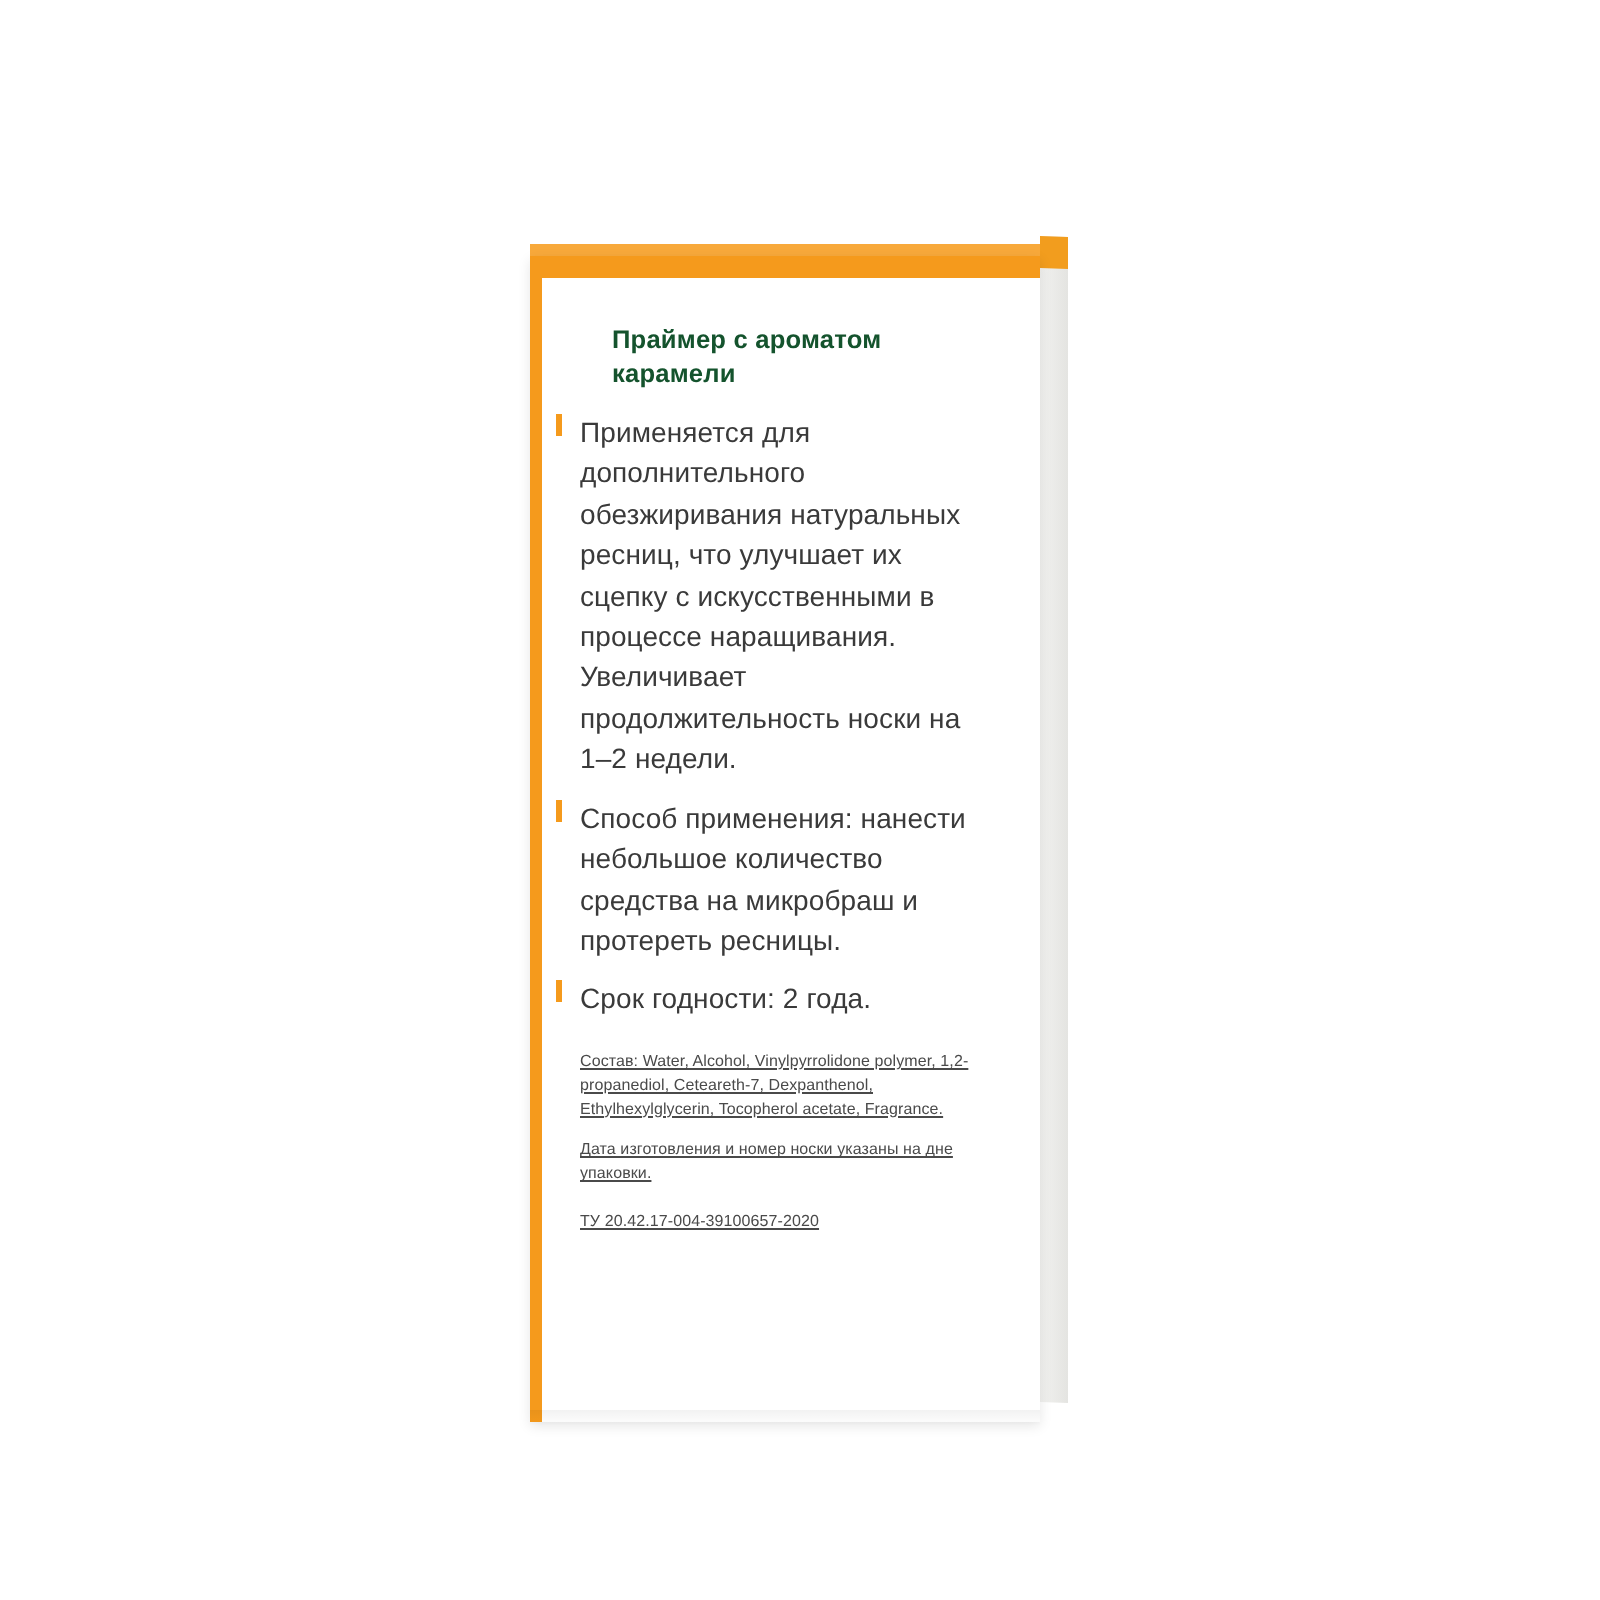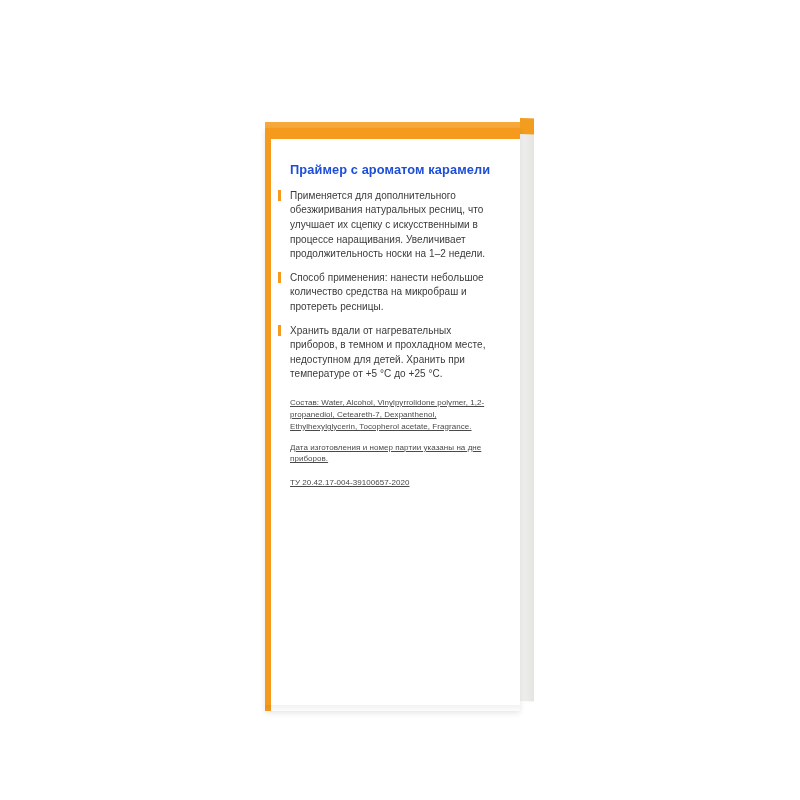--- a/index.html
+++ b/index.html
@@ -89,28 +89,28 @@
   
   .content {
     position: absolute;
     left: 290px;
     top: 162px;
     width: 208px;
   }
   .title {
     font-size: 12.8px;
     font-weight: bold;
-    color: #1d4ed8;
+    color: #14532d;
     line-height: 1.32;
     letter-spacing: 0.1px;
-    margin: 0 0 10px 0;
+    margin: 0 0 10px 16px;
   }
   .para {
     position: relative;
-    font-size: 10px;
+    font-size: 14px;
     line-height: 1.46;
     color: #3a3a3a;
     margin: 0 0 9px 0;
     letter-spacing: 0.05px;
   }
   .para.tick::before {
     content: "";
     position: absolute;
     left: -12px;
     top: 1px;
@@ -139,22 +139,22 @@
   <div class="box"></div>
   <div class="box-top-band"></div>
   <div class="box-left-stripe"></div>
   <div class="box-bottom-shadow"></div>
 
   <div class="content">
     <h1 class="title">Праймер с ароматом карамели</h1>
 
     <p class="para tick">Применяется для дополнительного обезжиривания натуральных ресниц, что улучшает их сцепку с искусственными в процессе наращивания. Увеличивает продолжительность носки на 1–2 недели.</p>
     <p class="para tick">Способ применения: нанести небольшое количество средства на микробраш и протереть ресницы.</p>
-    <p class="para tick">Хранить вдали от нагревательных приборов, в темном и прохладном месте, недоступном для детей. Хранить при температуре от +5 °С до +25 °С.</p>
+    <p class="para tick">Срок годности: 2 года.</p>
 
     <div class="spacer-lg"></div>
 
     <p class="para small">Состав: Water, Alcohol, Vinylpyrrolidone polymer, 1,2-propanediol, Ceteareth-7, Dexpanthenol, Ethylhexylglycerin, Tocopherol acetate, Fragrance.</p>
-    <p class="para small">Дата изготовления и номер партии указаны на дне приборов.</p>
+    <p class="para small">Дата изготовления и номер носки указаны на дне упаковки.</p>
     <p class="para small last">ТУ 20.42.17-004-39100657-2020</p>
   </div>
 
 </div>
 
 </body></html>

